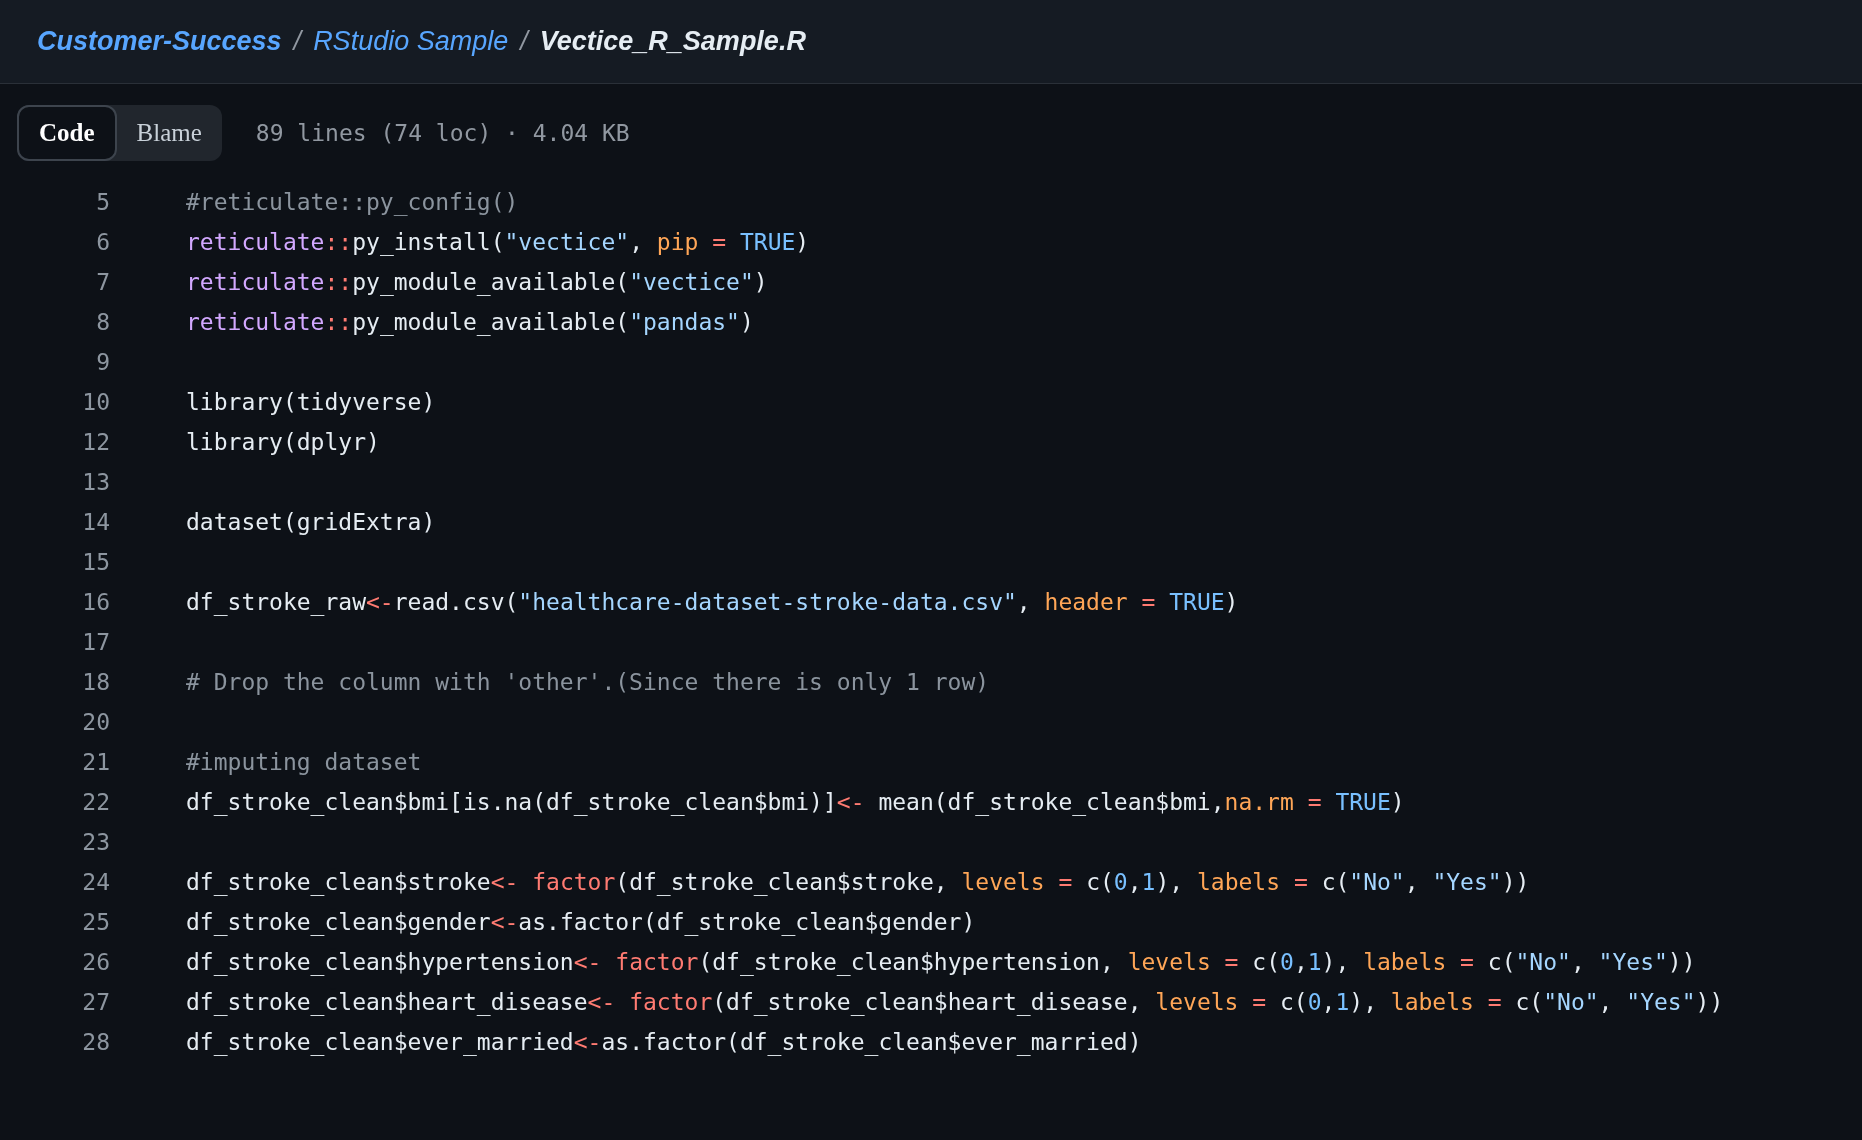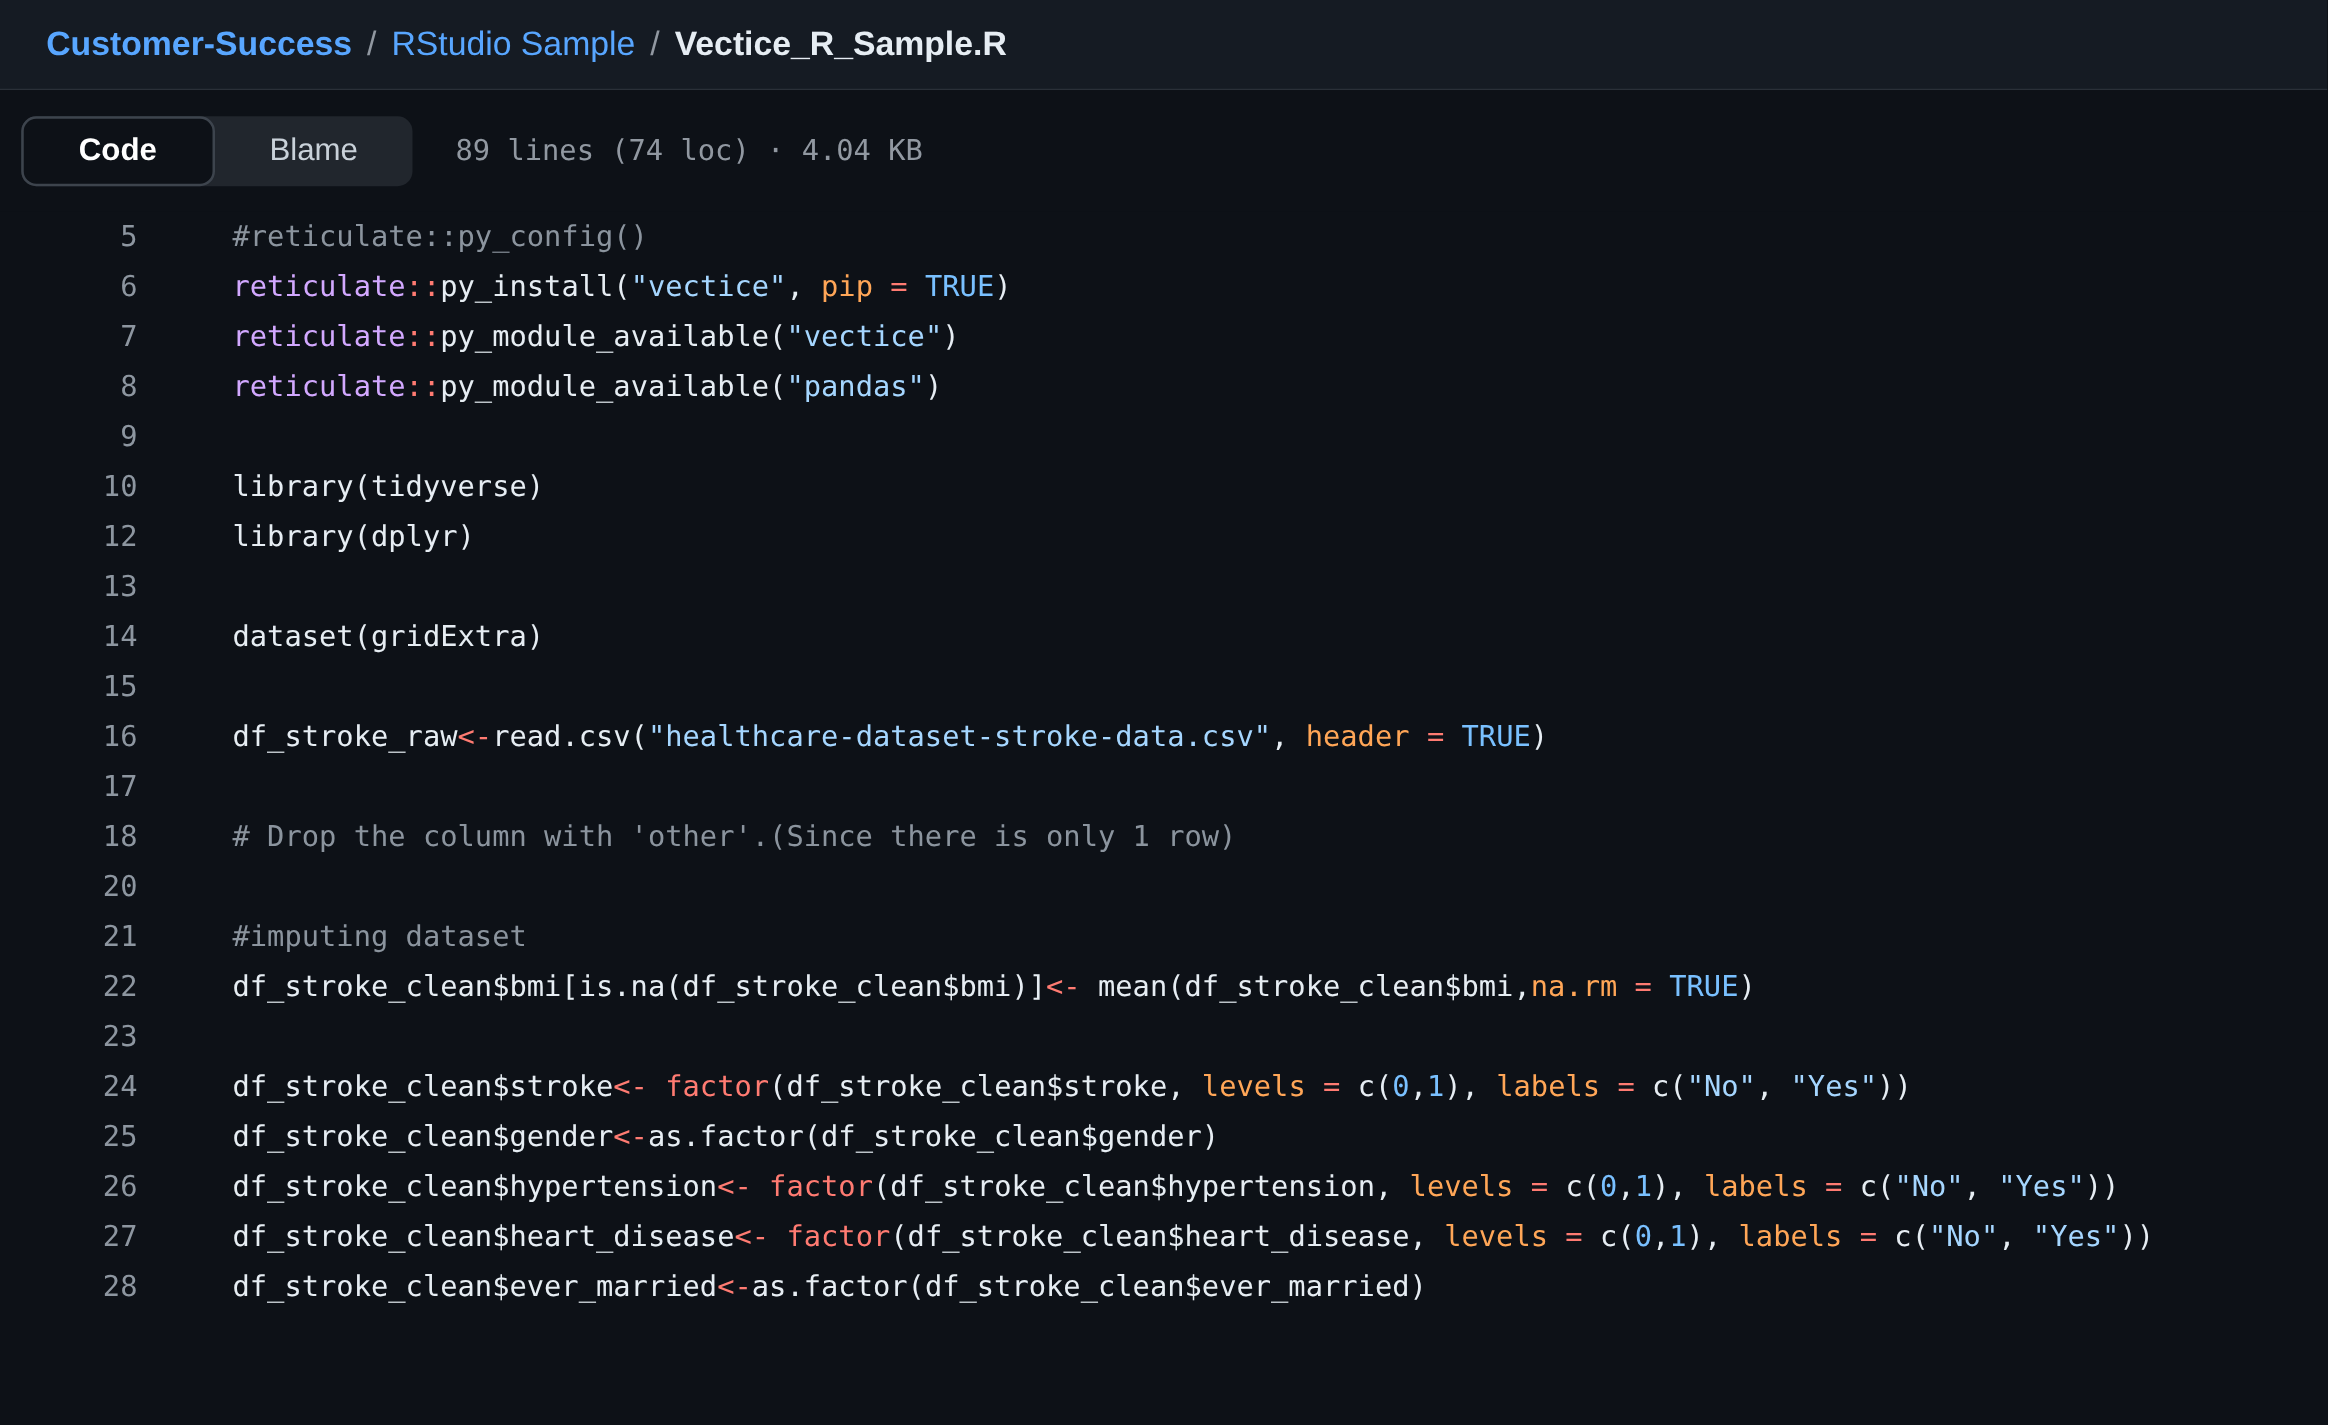--- a/index.html
+++ b/index.html
@@ -2,51 +2,52 @@
 <html><head>
 <meta charset="utf-8">
 <style>
   * { margin:0; padding:0; box-sizing:border-box; }
   html,body { background:#0d1117; }
   body {
     width:1862px; height:1140px; overflow:hidden;
     font-family:"Liberation Sans", sans-serif;
   }
   .breadcrumb-bar {
-    height:72px;
+    height:84px;
     background:#151b23;
     border-bottom:1px solid #2a3038;
     display:flex; align-items:center;
     padding:0 37px;
     font-size:27px;
     white-space:pre;
+    font-style:italic;
   }
   .crumb-link { color:#58a6ff; text-decoration:none; cursor:pointer; }
   .crumb-repo { font-weight:700; }
   .crumb-sep { color:#9198a1; margin:0 12px; }
   .crumb-file { color:#e6edf3; font-weight:600; }
 
   .toolbar {
     height:97px;
     display:flex; align-items:center;
     padding:0 17px;
     background:#0d1117;
   }
   .segmented {
     display:flex; align-items:center;
     background:#21262d;
     border-radius:12px;
   }
   .seg-btn {
-    font-family:Liberation Sans, sans-serif;
+    font-family:Liberation Serif, serif;
     font-size:25px;
     color:#c9d1d9;
     background:transparent;
     border:none;
-    padding:0 44px;
+    padding:0 20px;
     height:56px;
     border-radius:12px;
     cursor:pointer;
     display:flex; align-items:center;
   }
   .seg-btn.active {
     background:#0d1117;
     border:2px solid #3d444d;
     color:#ffffff;
     font-weight:700;

